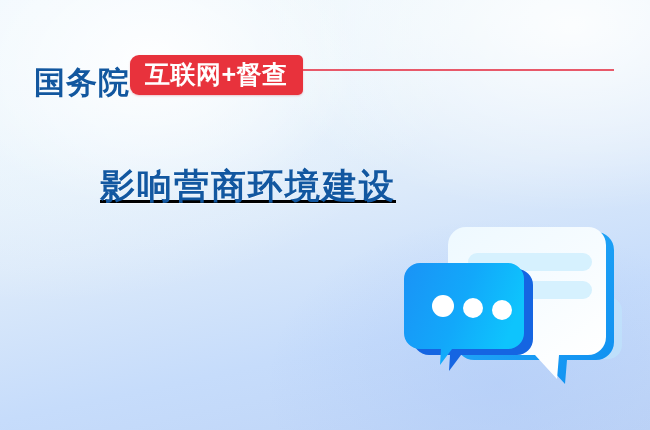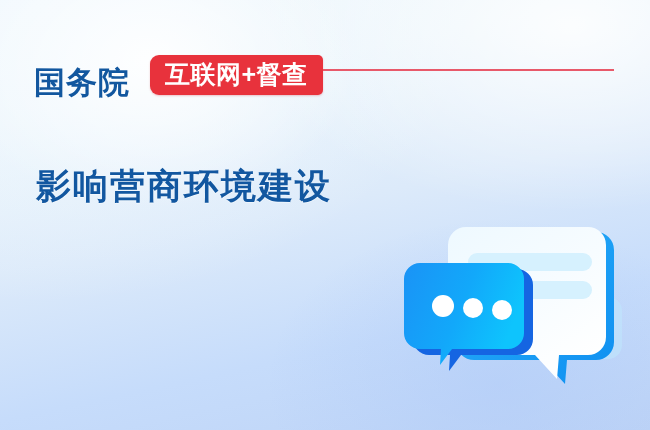--- a/index.html
+++ b/index.html
@@ -56,21 +56,21 @@
     font-size: 31px;
     font-weight: 700;
     letter-spacing: 1px;
     color: #12579f;
     line-height: 1;
     white-space: nowrap;
     text-shadow: 0 1px 0 rgba(255,255,255,0.6);
     margin-top: 15px;
   }
   #program-badge {
-    margin-left: 20px;
+    margin-left: 0;
     background: #e8323c;
     border-radius: 9px 5px 5px 9px;
     padding: 7px 15px 8px 15px;
     display: flex;
     align-items: center;
     box-shadow: 0 1px 2px rgba(200,40,50,0.25);
   }
   #program-badge-label {
     font-size: 25px;
     font-weight: 700;
@@ -88,21 +88,22 @@
     background: #e8596a;
     max-width: 320px;
   }
 
   
   #title-block {
     position: absolute;
     left: 36px;
     top: 160px;
     width: 424px;
-    text-align: left;
+    text-align: center;
+    text-decoration: underline;
   }
   .title-line {
     font-size: 35px;
     font-weight: 700;
     color: #1257a0;
     letter-spacing: 2px;
     line-height: 52px;
     white-space: nowrap;
     text-shadow: 0 1px 0 rgba(255,255,255,0.45);
   }

